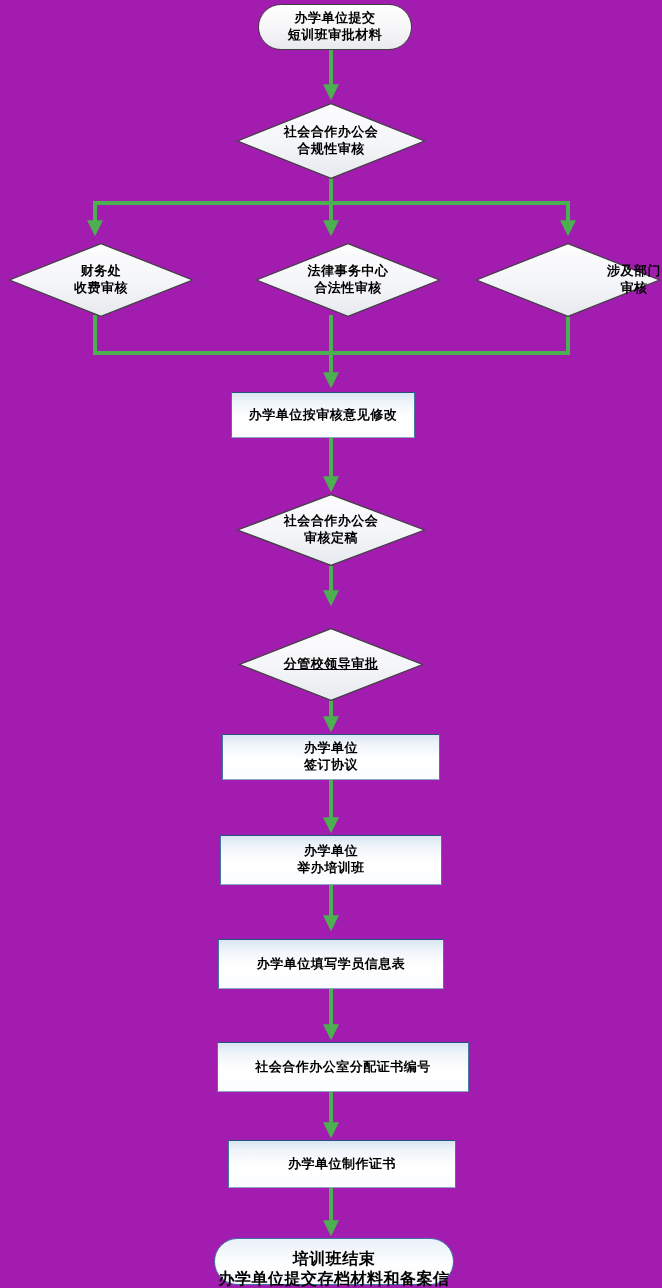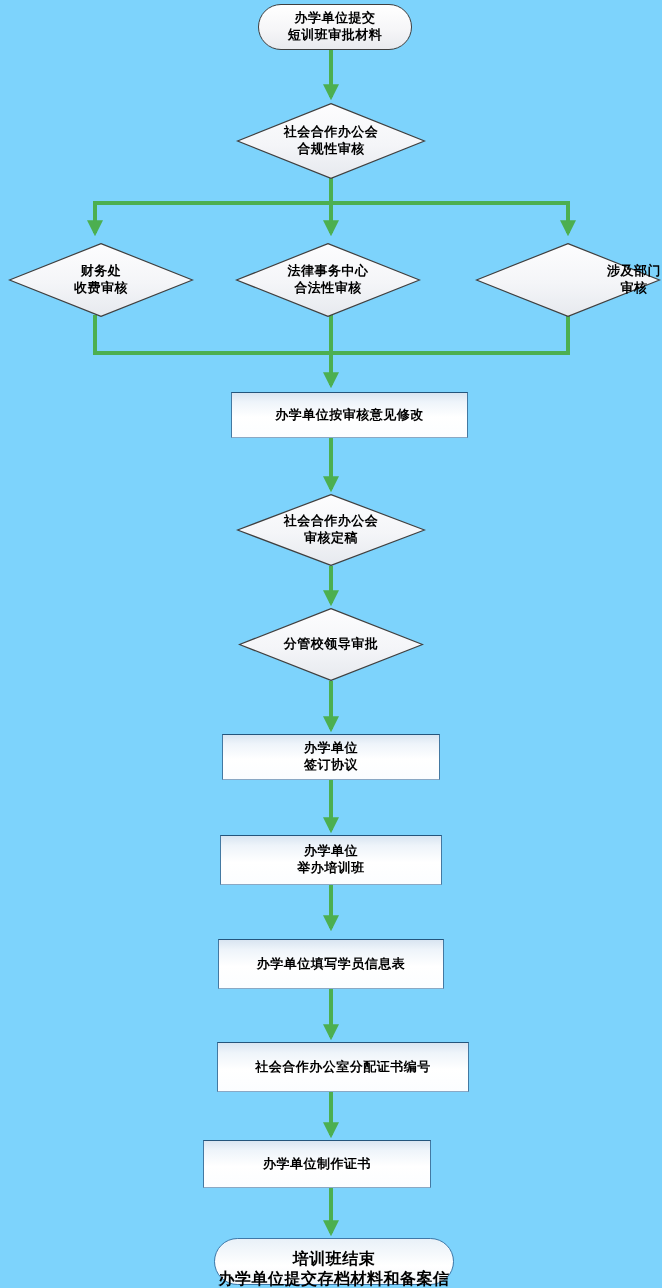--- a/index.html
+++ b/index.html
@@ -1,18 +1,18 @@
 <!DOCTYPE html>
 <html><head>
 <meta charset="utf-8">
 <style>
   html,body{margin:0;padding:0;background:#ffffff;}
   body{font-family:"DejaVu Sans",sans-serif;}
   .canvas{
-    position:relative;width:662px;height:1288px;background:#7dd3fc;overflow:hidden;
+    position:relative;width:662px;height:1288px;background:#a21caf;overflow:hidden;
   }
   svg.connectors{position:absolute;left:0;top:0;width:662px;height:1288px;pointer-events:none;}
   .node{position:absolute;display:flex;align-items:center;justify-content:center;box-sizing:border-box;}
   .label{
     position:relative;z-index:2;white-space:pre-line;text-align:center;
     font-weight:bold;font-size:13px;line-height:1.3;color:#000000;letter-spacing:0.5px;
   }
   
   .term-gray{
     border:1.4px solid #3f3f3f;border-radius:24px;
@@ -103,49 +103,49 @@
   </div>
 
   <div class="node diamond" style="left:8px;top:243px;width:186px;height:74px;">
     <svg class="shape" viewBox="0 0 100 100" preserveAspectRatio="none">
       <polygon points="50,0.8 99.2,50 50,99.2 0.8,50" fill="url(#dGrad)" stroke="#3f3f3f" stroke-width="1.2" vector-effect="non-scaling-stroke"></polygon>
     </svg>
     <span class="label">财务处
 收费审核</span>
   </div>
 
-  <div class="node diamond" style="left:235px;top:243px;width:186px;height:74px;justify-content:center;">
+  <div class="node diamond" style="left:255px;top:243px;width:186px;height:74px;justify-content:center;">
     <svg class="shape" viewBox="0 0 100 100" preserveAspectRatio="none">
       <polygon points="50,0.8 99.2,50 50,99.2 0.8,50" fill="url(#dGrad)" stroke="#3f3f3f" stroke-width="1.2" vector-effect="non-scaling-stroke"></polygon>
     </svg>
     <span class="label">法律事务中心
 合法性审核</span>
   </div>
 
   <div class="node diamond" style="left:475px;top:243px;width:186px;height:74px;justify-content:flex-end;">
     <svg class="shape" viewBox="0 0 100 100" preserveAspectRatio="none">
       <polygon points="50,0.8 99.2,50 50,99.2 0.8,50" fill="url(#dGrad)" stroke="#3f3f3f" stroke-width="1.2" vector-effect="non-scaling-stroke"></polygon>
     </svg>
     <span class="label">涉及部门
 审核</span>
   </div>
 
-  <div class="node rect" style="left:231px;top:392px;width:237px;height:46px;justify-content:center;">
+  <div class="node rect" style="left:231px;top:392px;width:184px;height:46px;justify-content:center;">
     <span class="label">办学单位按审核意见修改</span>
   </div>
 
   <div class="node diamond" style="left:236px;top:494px;width:190px;height:72px;">
     <svg class="shape" viewBox="0 0 100 100" preserveAspectRatio="none">
       <polygon points="50,0.8 99.2,50 50,99.2 0.8,50" fill="url(#dGrad)" stroke="#3f3f3f" stroke-width="1.2" vector-effect="non-scaling-stroke"></polygon>
     </svg>
     <span class="label">社会合作办公会
 审核定稿</span>
   </div>
 
-  <div class="node diamond" style="left:238px;top:608px;width:186px;height:73px;">
+  <div class="node diamond" style="left:238px;top:628px;width:186px;height:73px;text-decoration:underline;">
     <svg class="shape" viewBox="0 0 100 100" preserveAspectRatio="none">
       <polygon points="50,0.8 99.2,50 50,99.2 0.8,50" fill="url(#dGrad)" stroke="#3f3f3f" stroke-width="1.2" vector-effect="non-scaling-stroke"></polygon>
     </svg>
     <span class="label">分管校领导审批</span>
   </div>
 
   <div class="node rect" style="left:222px;top:734px;width:218px;height:46px;">
     <span class="label">办学单位
 签订协议</span>
   </div>
@@ -156,21 +156,21 @@
   </div>
 
   <div class="node rect" style="left:218px;top:933px;width:226px;height:50px;margin-top:6px;">
     <span class="label">办学单位填写学员信息表</span>
   </div>
 
   <div class="node rect" style="left:217px;top:1042px;width:252px;height:50px;">
     <span class="label">社会合作办公室分配证书编号</span>
   </div>
 
-  <div class="node rect" style="left:203px;top:1140px;width:228px;height:48px;">
+  <div class="node rect" style="left:228px;top:1140px;width:228px;height:48px;">
     <span class="label">办学单位制作证书</span>
   </div>
 
   <div class="node term-blue" style="left:214px;top:1238px;width:240px;height:47px;">
     <span class="label">培训班结束
 办学单位提交存档材料和备案信息</span>
   </div>
 
 </div>
 

